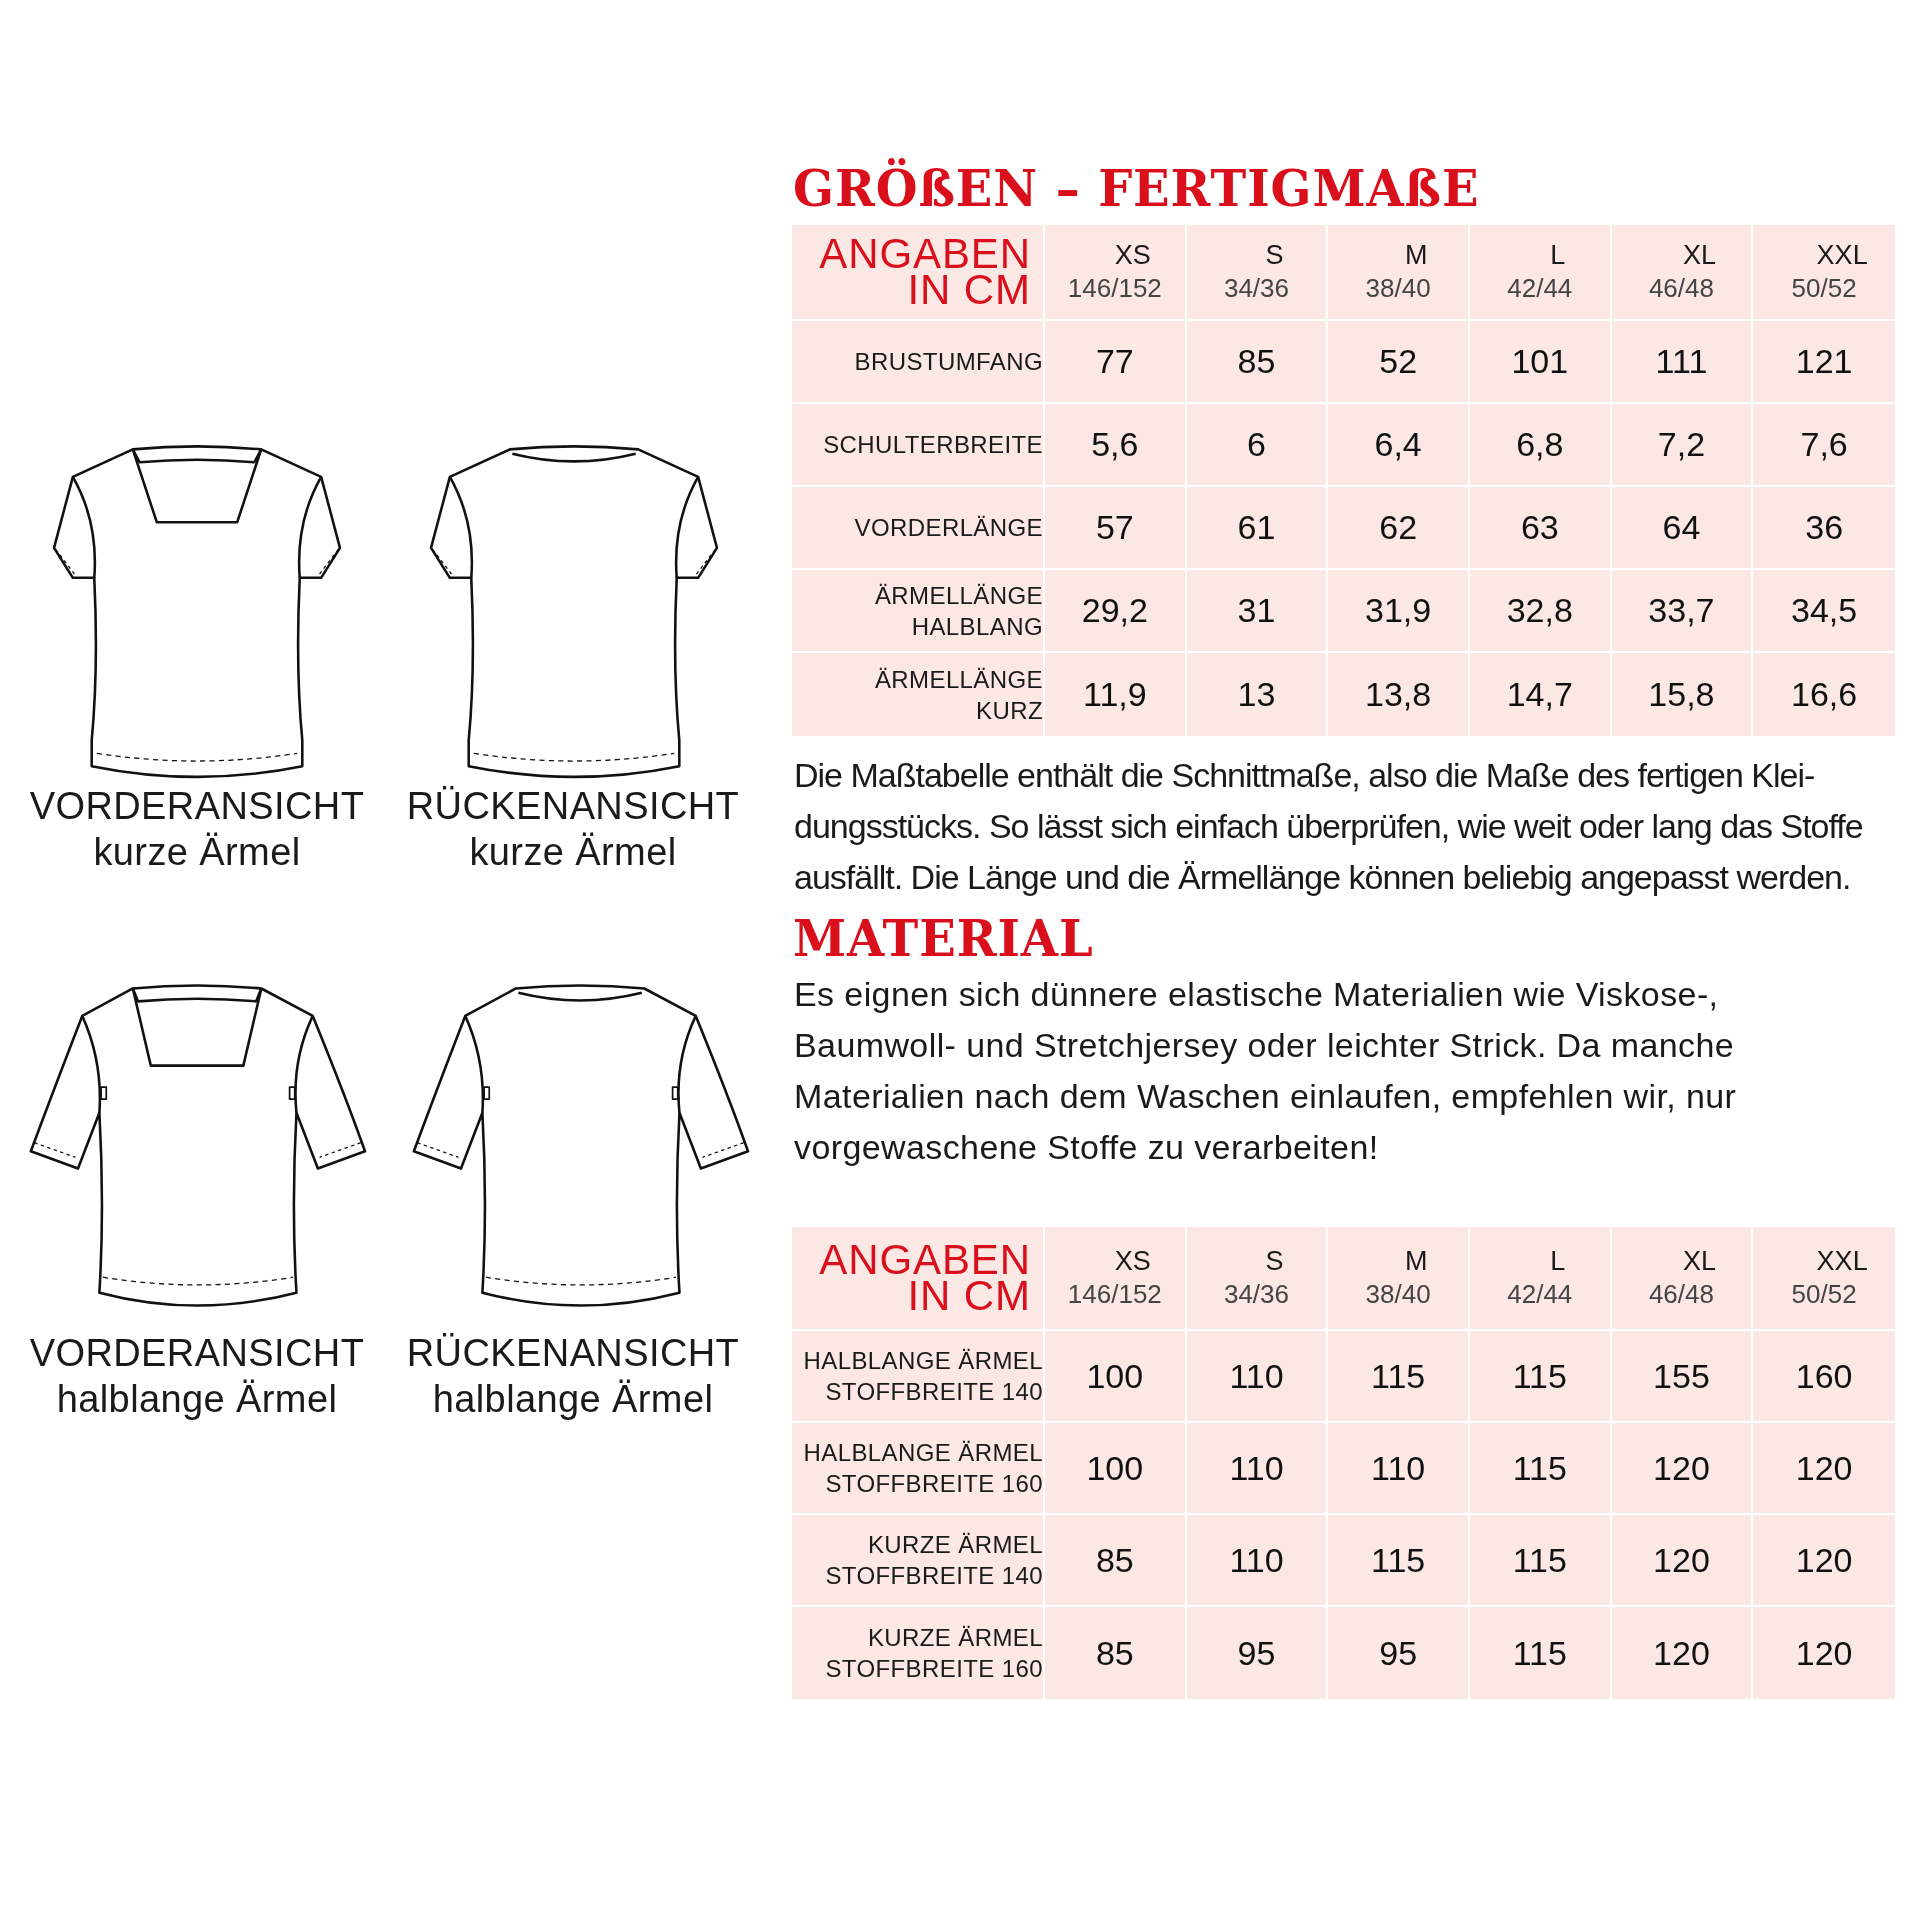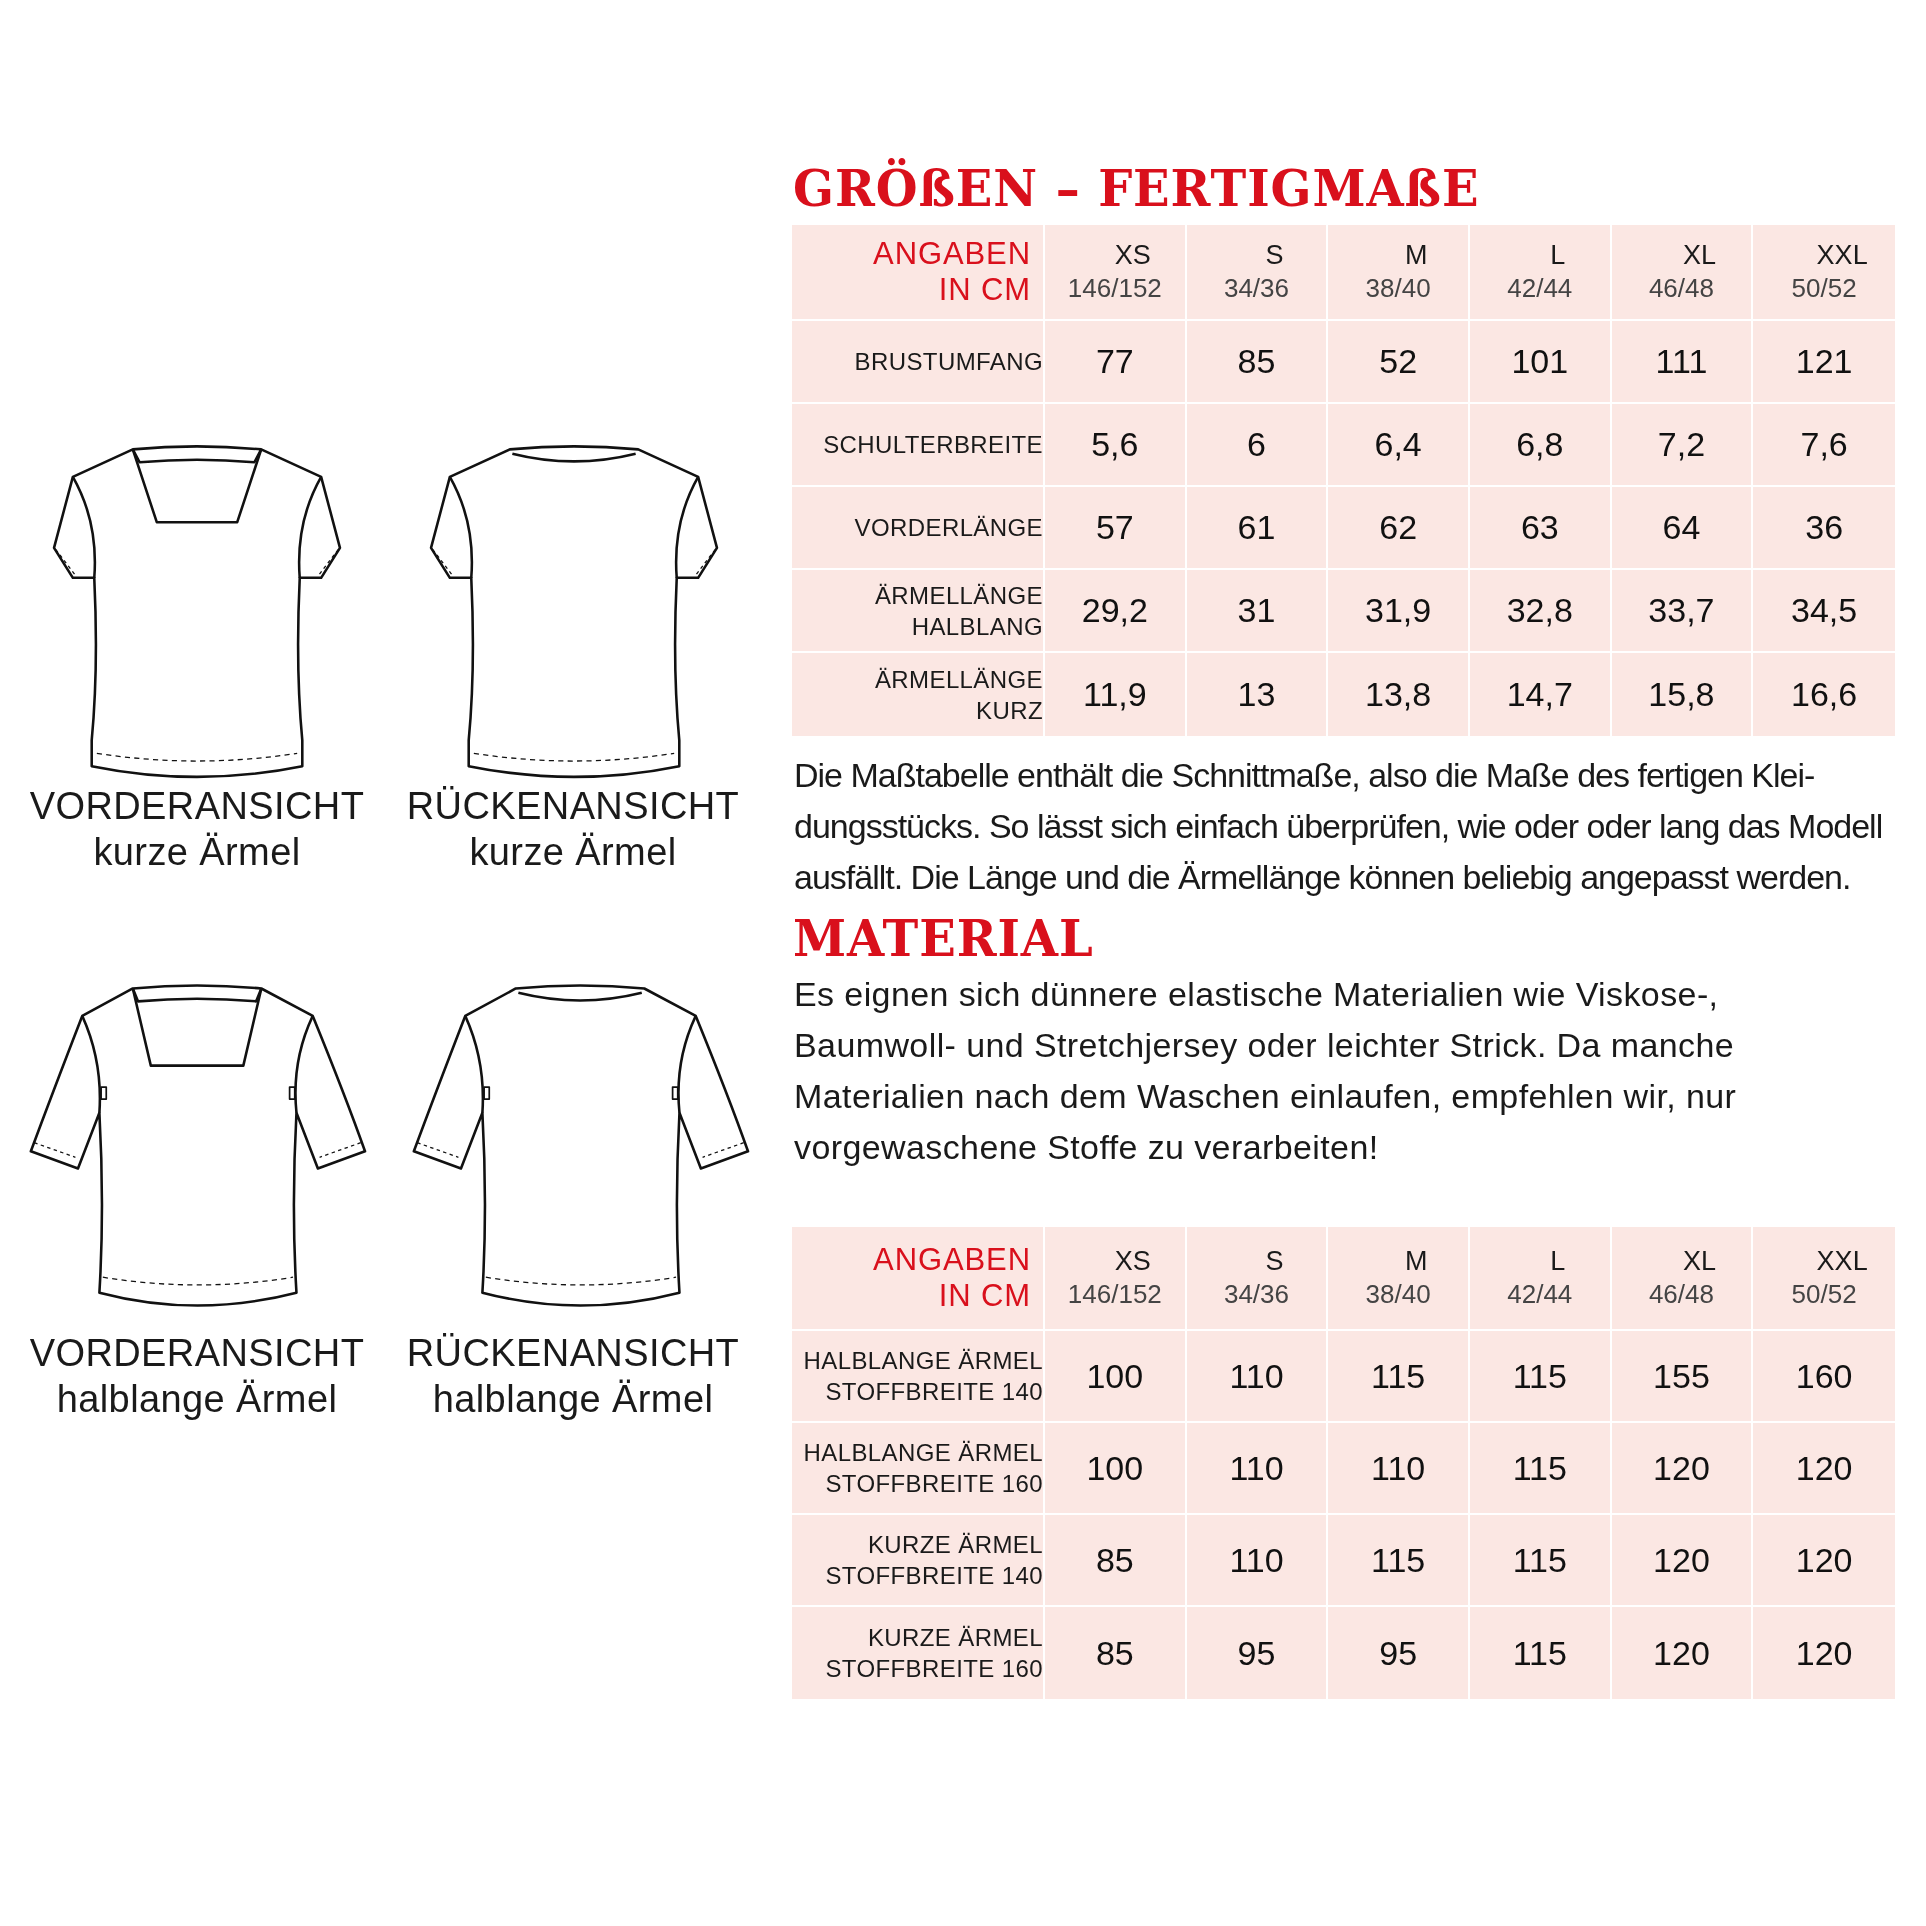--- a/index.html
+++ b/index.html
@@ -25,21 +25,21 @@
     background: #fbe7e3;
     border-right: 2.6px solid #ffffff;
     border-bottom: 2.6px solid #ffffff;
     vertical-align: middle;
     font-weight: normal;
   }
   table.grid tr > *:last-child { border-right: none; }
   table.grid tr:last-child > * { border-bottom: none; }
   table.grid col.c-label { width: 253px; }
 
-  .angaben { text-align: right; padding-right: 12px; color: #d9101c; font-size: 31px; line-height: 36px; letter-spacing: 0.9px; }
+  .angaben { text-align: right; padding-right: 12px; color: #d9101c; font-size: 42px; line-height: 36px; letter-spacing: 0.9px; }
   .size-head { text-align: center; }
   .size-head .sz { display: block; font-size: 27px; line-height: 33px; color: #1a1a1a; margin-left: 36px; }
   .size-head .eu { display: block; font-size: 26px; line-height: 33px; color: #444; font-weight: 300; }
 
   .rowlabel { text-align: right; padding-right: 0; font-size: 24px; line-height: 31px; color: #1a1a1a; letter-spacing: 0.4px; }
   .val { text-align: center; font-size: 34px; color: #111; }
 
   #t1 { top: 225px; }
   #t1 tr.hdr > * { height: 96px; }
   #t1 tr.r > * { height: 83px; }
@@ -234,21 +234,21 @@
     <td class="val">13,8</td>
     <td class="val">14,7</td>
     <td class="val">15,8</td>
     <td class="val">16,6</td>
   </tr>
 </tbody>
   </table>
 
 <div class="para" id="p1">
   <div>Die Maßtabelle enthält die Schnittmaße, also die Maße des fertigen Klei-</div>
-  <div>dungsstücks. So lässt sich einfach überprüfen, wie oder oder lang das Modell</div>
+  <div>dungsstücks. So lässt sich einfach überprüfen, wie weit oder lang das Stoffe</div>
   <div>ausfällt. Die Länge und die Ärmellänge  können beliebig angepasst werden.</div>
 </div>
 
 <div class="heading" id="h-material">MATERIAL</div>
 
 <div class="para" id="p2">
   <div>Es eignen sich dünnere elastische Materialien wie Viskose-,</div>
   <div>Baumwoll- und Stretchjersey oder leichter Strick. Da manche</div>
   <div>Materialien nach dem Waschen einlaufen, empfehlen wir, nur</div>
   <div>vorgewaschene Stoffe zu verarbeiten!</div>

